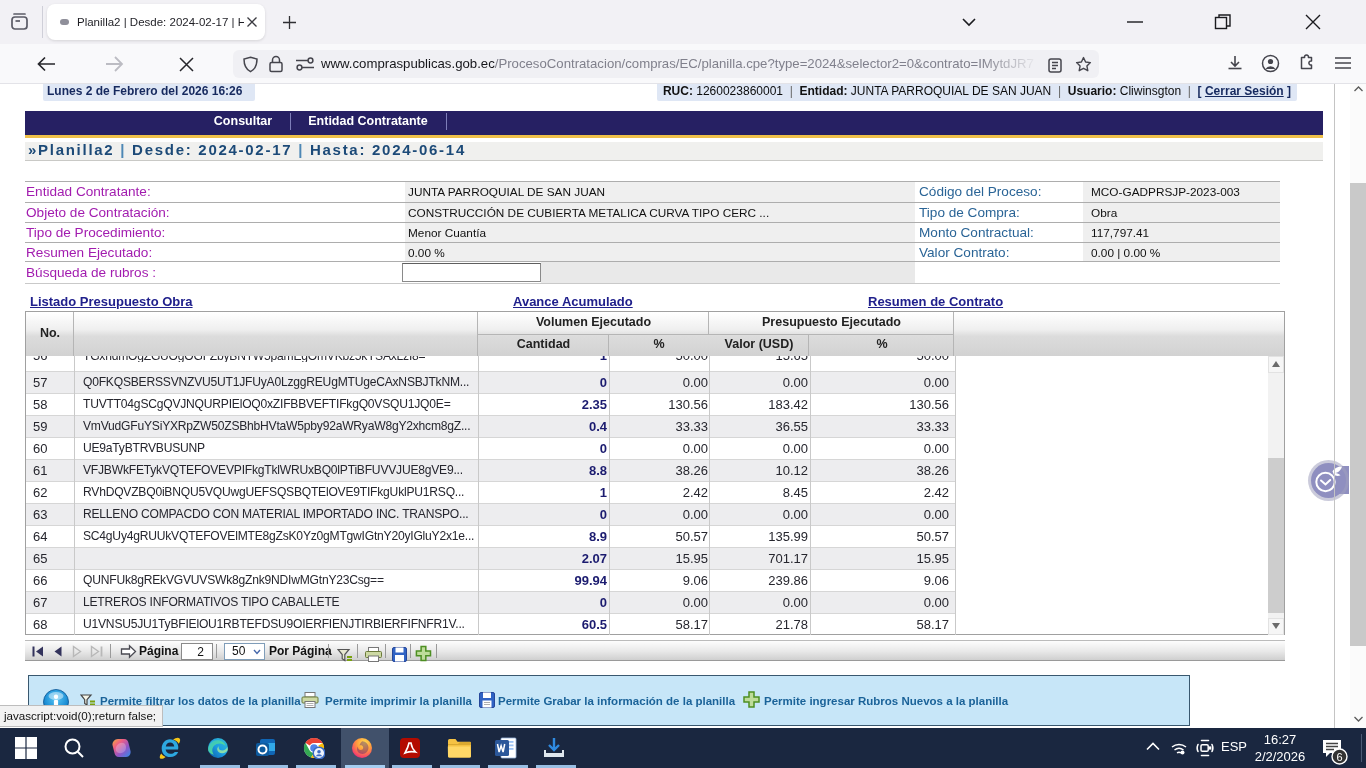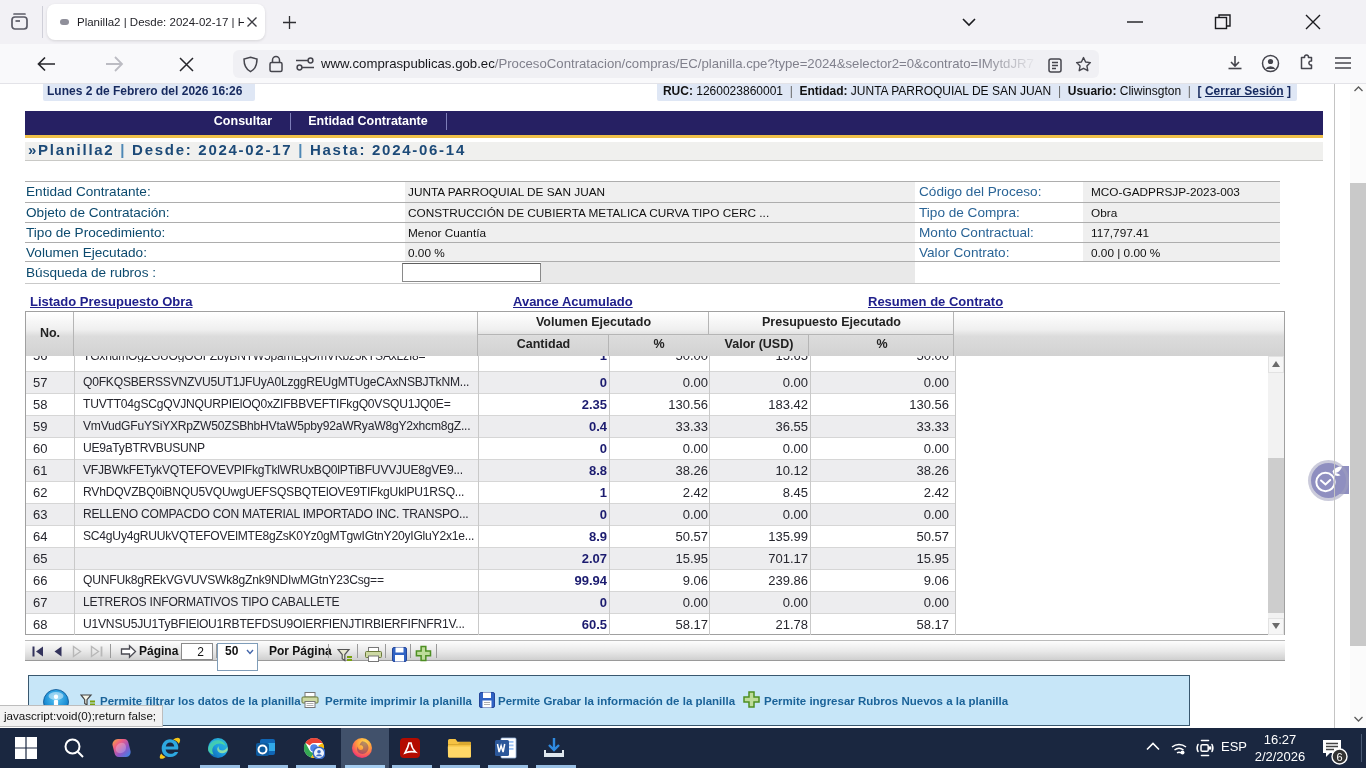--- a/index.html
+++ b/index.html
@@ -18,21 +18,21 @@
 #rucline{font-weight:normal;color:#0c0c0c}
 #rucline b{color:#111}
 #menubar{left:25px;top:27px;width:1298px;height:27px;background:#262063;border-bottom:3px solid #efc04a}
 .mitem{position:absolute;top:0;height:20px;color:#fff;font-weight:bold;font-size:12.5px;line-height:21px;text-align:center}
 .msep{position:absolute;top:2px;height:17px;width:1px;background:#7d7db8}
 #titlebar{left:25px;top:58px;width:1298px;height:19px;background:#f0f0ee;border-bottom:1px solid #c9c9c6}
 #titletext{left:28px;top:55px;height:22px;font-size:15px;letter-spacing:1.72px;font-weight:bold;color:#1c4a78;line-height:22px;white-space:nowrap}
 #titletext .p{color:#4d87b5}
 
 .dline{position:absolute;left:25px;width:1255px;height:1px;background:#adadad}
-.dlabel{position:absolute;left:26px;color:#0c4a6e;font-size:13.6px;line-height:20px;white-space:nowrap}
+.dlabel{position:absolute;left:26px;color:#a21caf;font-size:13.6px;line-height:20px;white-space:nowrap}
 .dlabel2{position:absolute;left:919px;color:#2a6496;font-size:13.6px;line-height:20px;white-space:nowrap}
 .dval{position:absolute;left:405px;width:510px;color:#111;font-size:11.8px;line-height:20px;background:#efefef;padding-left:3px;white-space:nowrap}
 .dval2{position:absolute;left:1083px;width:197px;color:#111;font-size:11.8px;line-height:20px;background:#efefef;padding-left:8px;white-space:nowrap}
 .linkrow a{color:#20208c;font-weight:bold;font-size:13px;text-decoration:underline}
 
 #mtable{left:25px;top:227px;width:1260px;height:324px;border:1px solid #a0a0a0}
 .thead{background:linear-gradient(180deg,#ffffff 0%,#efefef 40%,#dcdcdc 55%,#d2d2d2 100%)}
 .hcell{position:absolute;font-weight:bold;font-size:12.5px;color:#222;text-align:center}
 .brow{position:absolute;left:0;width:929px;height:22px;border-bottom:1px solid #d6d6d6;font-size:13px;color:#26262e;line-height:21px;white-space:nowrap}
 .brow.alt{background:#ededef}
@@ -167,21 +167,21 @@
  <div class="dval2" style="top:119px;height:19px">Obra</div>
  <div class="dval2" style="top:139px;height:19px">117,797.41</div>
  <div class="dval2" style="top:159px;height:18px">0.00 | 0.00 %</div>
  <div class="dlabel2" style="top:98px">Código del Proceso:</div>
  <div class="dlabel2" style="top:119px">Tipo de Compra:</div>
  <div class="dlabel2" style="top:139px">Monto Contractual:</div>
  <div class="dlabel2" style="top:159px">Valor Contrato:</div>
  <div class="dlabel" style="top:98px">Entidad Contratante:</div>
  <div class="dlabel" style="top:119px">Objeto de Contratación:</div>
  <div class="dlabel" style="top:139px">Tipo de Procedimiento:</div>
- <div class="dlabel" style="top:159px">Volumen Ejecutado:</div>
+ <div class="dlabel" style="top:159px">Resumen Ejecutado:</div>
  <div class="dlabel" style="top:179px">Búsqueda de rubros :</div>
  <div class="abs" style="left:541px;top:178px;width:374px;height:21px;background:#e9e9e9"></div>
  <div class="abs" style="left:402px;top:178.5px;width:139px;height:19px;background:#fff;border:1px solid #8a8a8a;border-top-color:#5f5f5f"></div>
 
  <div class="abs linkrow" style="left:30px;top:208px"><a>Listado Presupuesto Obra</a></div>
  <div class="abs linkrow" style="left:513px;top:208px"><a>Avance Acumulado</a></div>
  <div class="abs linkrow" style="left:868px;top:208px"><a>Resumen de Contrato</a></div>
 
  <div class="abs" id="mtable">
 
@@ -340,21 +340,21 @@
         <path d="M1.5 5.5l7 5-7 5z" fill="none" stroke="#b8b8b8" stroke-width="1.4"></path>
         <path d="M11.5 5.5v10" stroke="#b8b8b8" stroke-width="1.8"></path>
       </svg>
   <div class="psep" style="left:85px"></div>
   <svg class="pitem" style="left:95px" width="17" height="21" viewBox="0 0 17 21">
         <path d="M1.5 8h8v-3.2l6 5.7-6 5.7V13h-8z" fill="#fff" stroke="#4a4a52" stroke-width="1.3"></path>
       </svg>
   <div class="pitem" style="left:114px">Página</div>
   <div class="pitem" style="left:156px;top:2px;width:32px;height:17px;background:#fff;border:1px solid #8a8a8a;font-weight:normal;text-align:right;line-height:16px;padding-right:8px">2</div>
   <div class="psep" style="left:191px"></div>
-  <div class="pitem" style="left:192px;top:2px;width:41px;height:28px;background:#fff;border:1px solid #7f9db9;font-weight:bold;line-height:15px"><span style="margin-left:7px">50</span><svg style="position:absolute;right:3px;top:5px" width="8" height="6" viewBox="0 0 8 6">
+  <div class="pitem" style="left:199px;top:2px;width:41px;height:17px;background:#fff;border:1px solid #7f9db9;font-weight:normal;line-height:15px"><span style="margin-left:7px">50</span><svg style="position:absolute;right:3px;top:5px" width="8" height="6" viewBox="0 0 8 6">
           <path d="M1 1l3 3.4L7 1" fill="none" stroke="#4466aa" stroke-width="1.4"></path>
         </svg></div>
   <div class="pitem" style="left:244px">Por Página</div>
   <div class="psep" style="left:303px"></div>
   <svg class="pitem" style="left:312px;top:4px" width="16" height="14" viewBox="0 0 16 14">
         <path d="M1 1h11l-4.2 5v6l-2.6-1.8V6z" fill="#e8e8d0" stroke="#555" stroke-width="1.2"></path>
         <path d="M10 8.5h5M10 11.5h5" stroke="#7aa110" stroke-width="2"></path>
       </svg>
   <div class="psep" style="left:332px"></div>
   <svg class="pitem" style="left:340px;top:3px" width="17" height="15" viewBox="0 0 17 15">

